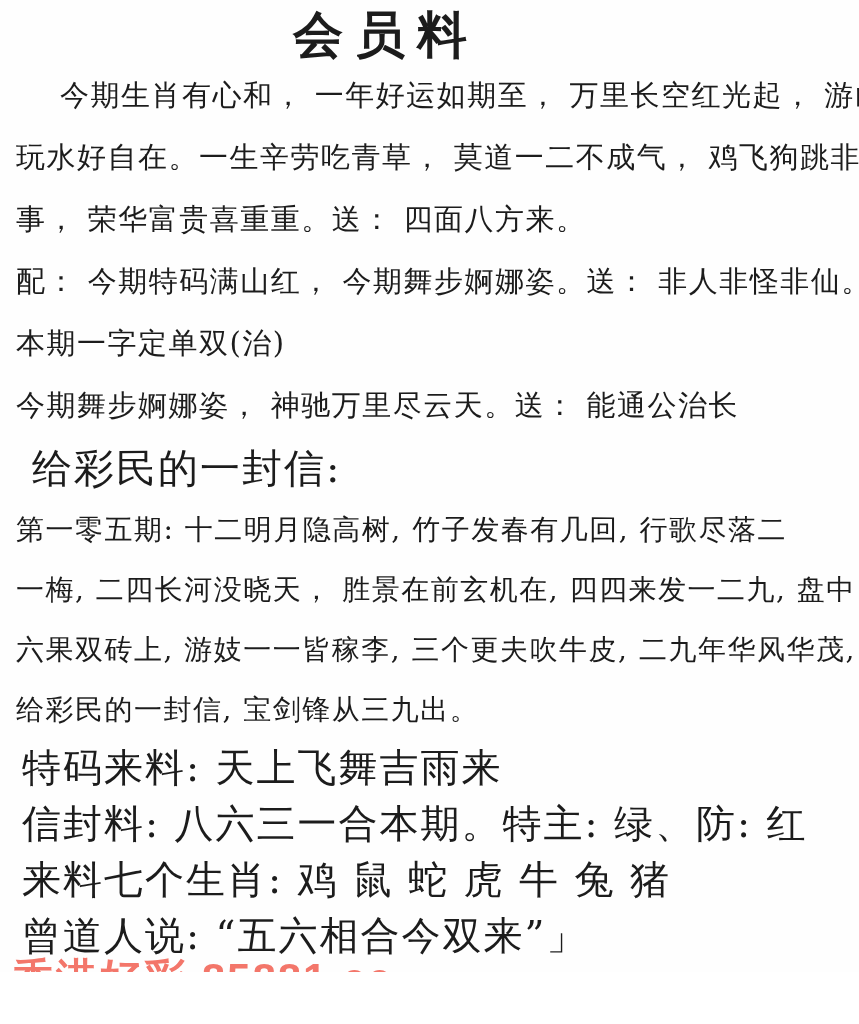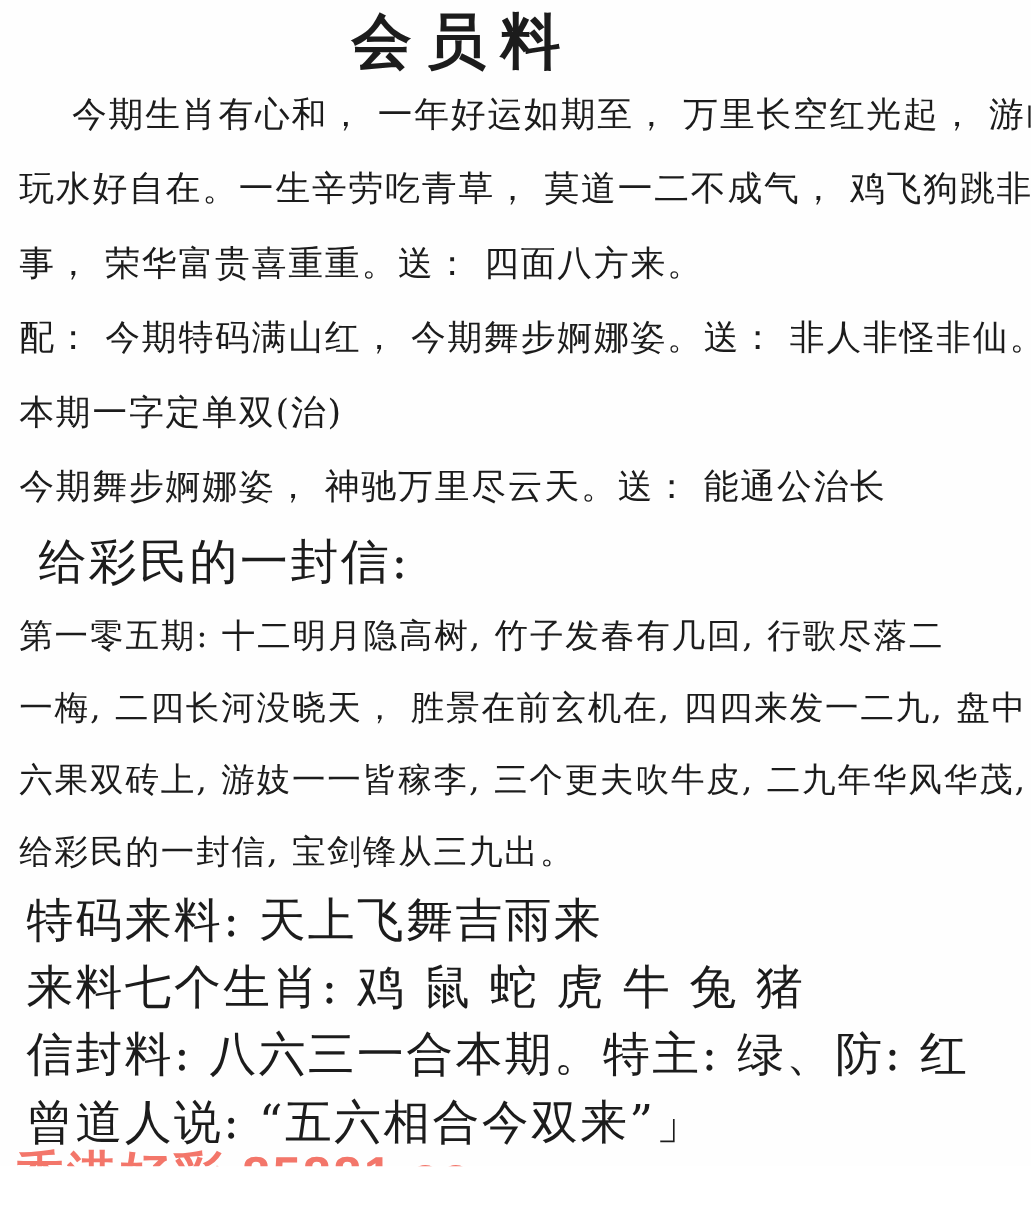--- a/index.html
+++ b/index.html
@@ -110,23 +110,23 @@
 
   <div class="para2">
     <div class="bodyline indent2">第一零五期: 十二明月隐高树, 竹子发春有几回, 行歌尽落二</div>
     <div class="bodyline">一梅, 二四长河没晓天， 胜景在前玄机在, 四四来发一二九, 盘中</div>
     <div class="bodyline">六果双砖上, 游妓一一皆稼李, 三个更夫吹牛皮, 二九年华风华茂,</div>
     <div class="bodyline">给彩民的一封信, 宝剑锋从三九出。</div>
   </div>
 
   <div class="infoline">特码来料: 天上飞舞吉雨来</div>
 
+  <div class="infoline">信封料: 八六三一合本期。特主: 绿、防: 红</div>
+
   <div class="infoline">来料七个生肖: 鸡 鼠 蛇 虎 牛 兔 猪</div>
-
-  <div class="infoline">信封料: 八六三一合本期。特主: 绿、防: 红</div>
 
   <div class="infoline">曾道人说: “五六相合今双来”」</div>
 
   <div class="footer">
     <div class="footer-title">六合玄机</div>
     <div class="watermark" style="color: rgb(244, 118, 106);">香港好彩 85881.cc</div>
   </div>
 
 </div>
 

